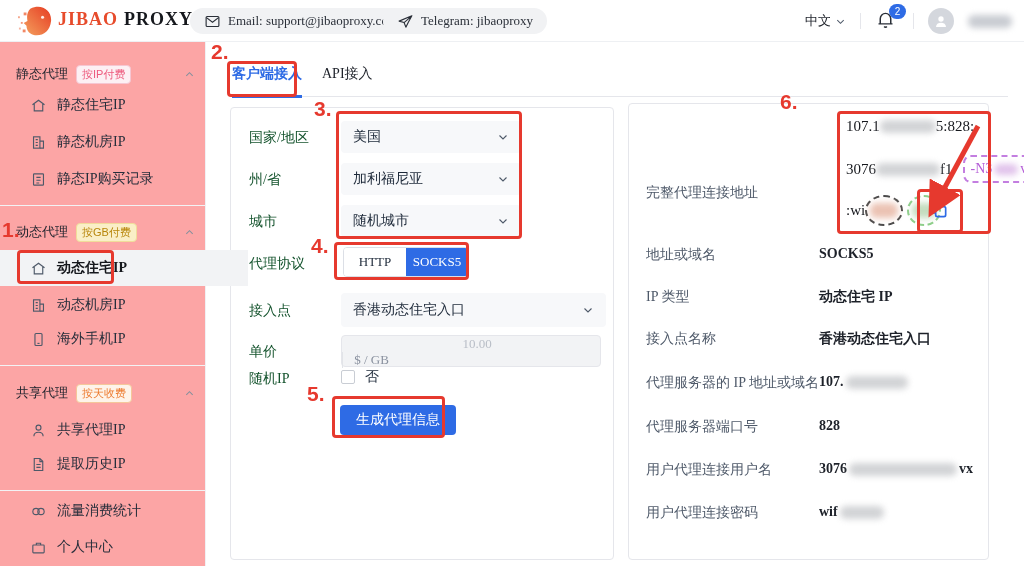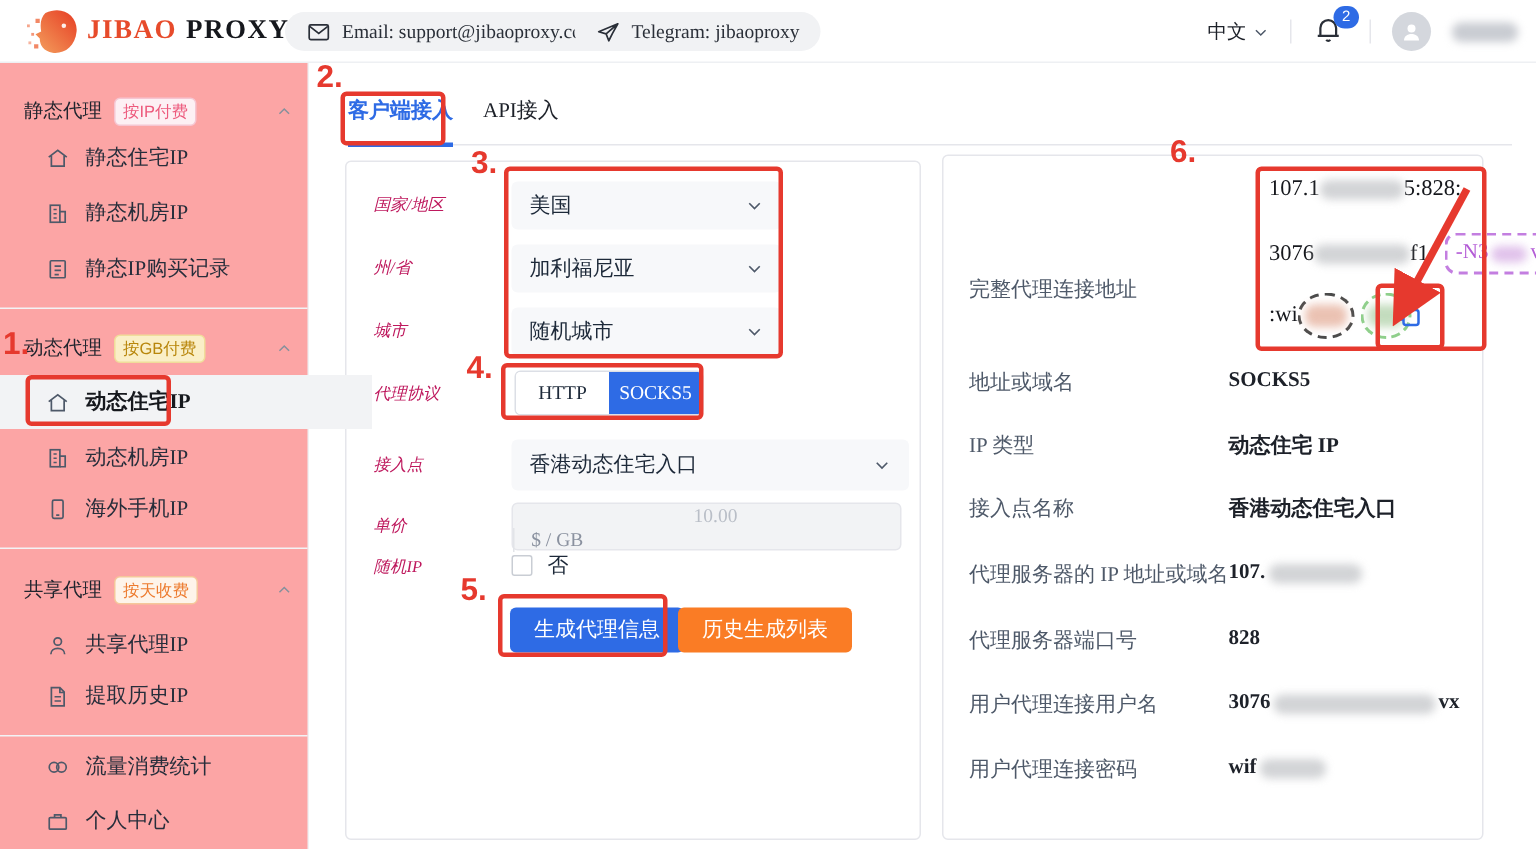--- a/index.html
+++ b/index.html
@@ -46,21 +46,21 @@
   .tabbar { position:absolute; left:230px; top:56px; width:778px; height:41px; border-bottom:1px solid #e5e6eb; z-index:1; }
   .tab { position:absolute; top:9px; font-size:14px; color:#1d2129; cursor:pointer; padding-bottom:12px; white-space:nowrap; }
   .tab.client { left:2px; color:#2e6be5; font-weight:bold; border-bottom:3px solid #2e6be5; }
   .tab.api { left:92px; }
 
   
   .card { position:absolute; background:#fff; border:1px solid #e5e6eb; border-radius:4px; z-index:1; }
   .card-form { left:230px; top:107px; width:384px; height:453px; }
   .card-result { left:628px; top:103px; width:361px; height:457px; }
 
-  .f-label { position:absolute; left:18px; font-size:11px; color:#be185d; white-space:nowrap;font-style:italic; }
+  .f-label { position:absolute; left:18px; font-size:14px; color:#14532d; white-space:nowrap; }
   .sel { position:absolute; left:110px; height:32px; background:#f7f8fa; border-radius:4px; display:flex; align-items:center; padding:0 12px; font-size:14px; color:#1d2939; cursor:pointer; }
   .sel .chev { margin-left:auto; }
   .sel-sm { width:180px; }
   .sel-lg { width:265px; height:34px; }
   .toggle { position:absolute; left:112px; top:139px; height:30px; display:flex; border-radius:4px; overflow:hidden; border:1px solid #dcdfe6; }
   .tg-opt { width:62px; display:flex; align-items:center; justify-content:center; font-size:13px; cursor:pointer; }
   .tg-http { background:#fff; color:#1d2939; }
   .tg-socks { background:#2e6be5; color:#fff; }
   .price { position:absolute; left:110px; top:227px; width:260px; height:32px; background:#f2f3f5; border:1px solid #e5e6eb; border-radius:4px; display:flex; align-items:center;flex-direction:column; }
   .price .pv { padding-left:12px; font-size:13px; color:#b9bec7; flex:1; }
@@ -302,21 +302,20 @@
       <span class="pu">$ / GB</span>
     </div>
 
     <div class="f-label" style="top:262px;">随机IP</div>
     <div class="chkrow">
       <div class="chk"></div>
       <span class="chklabel">否</span>
     </div>
 
     <button class="btn btn-generate">生成代理信息</button>
-    <button class="btn btn-history">历史生成列表</button>
   </div>
 
   <div class="card card-result">
     <div class="r-label" style="top:80px;">完整代理连接地址</div>
 
     <div class="addr-line" style="top:12px;">
       <span>107.1</span>
       <span class="blur" style="width:56px;height:13px;"></span>
       <span>5:828:</span>
     </div>

